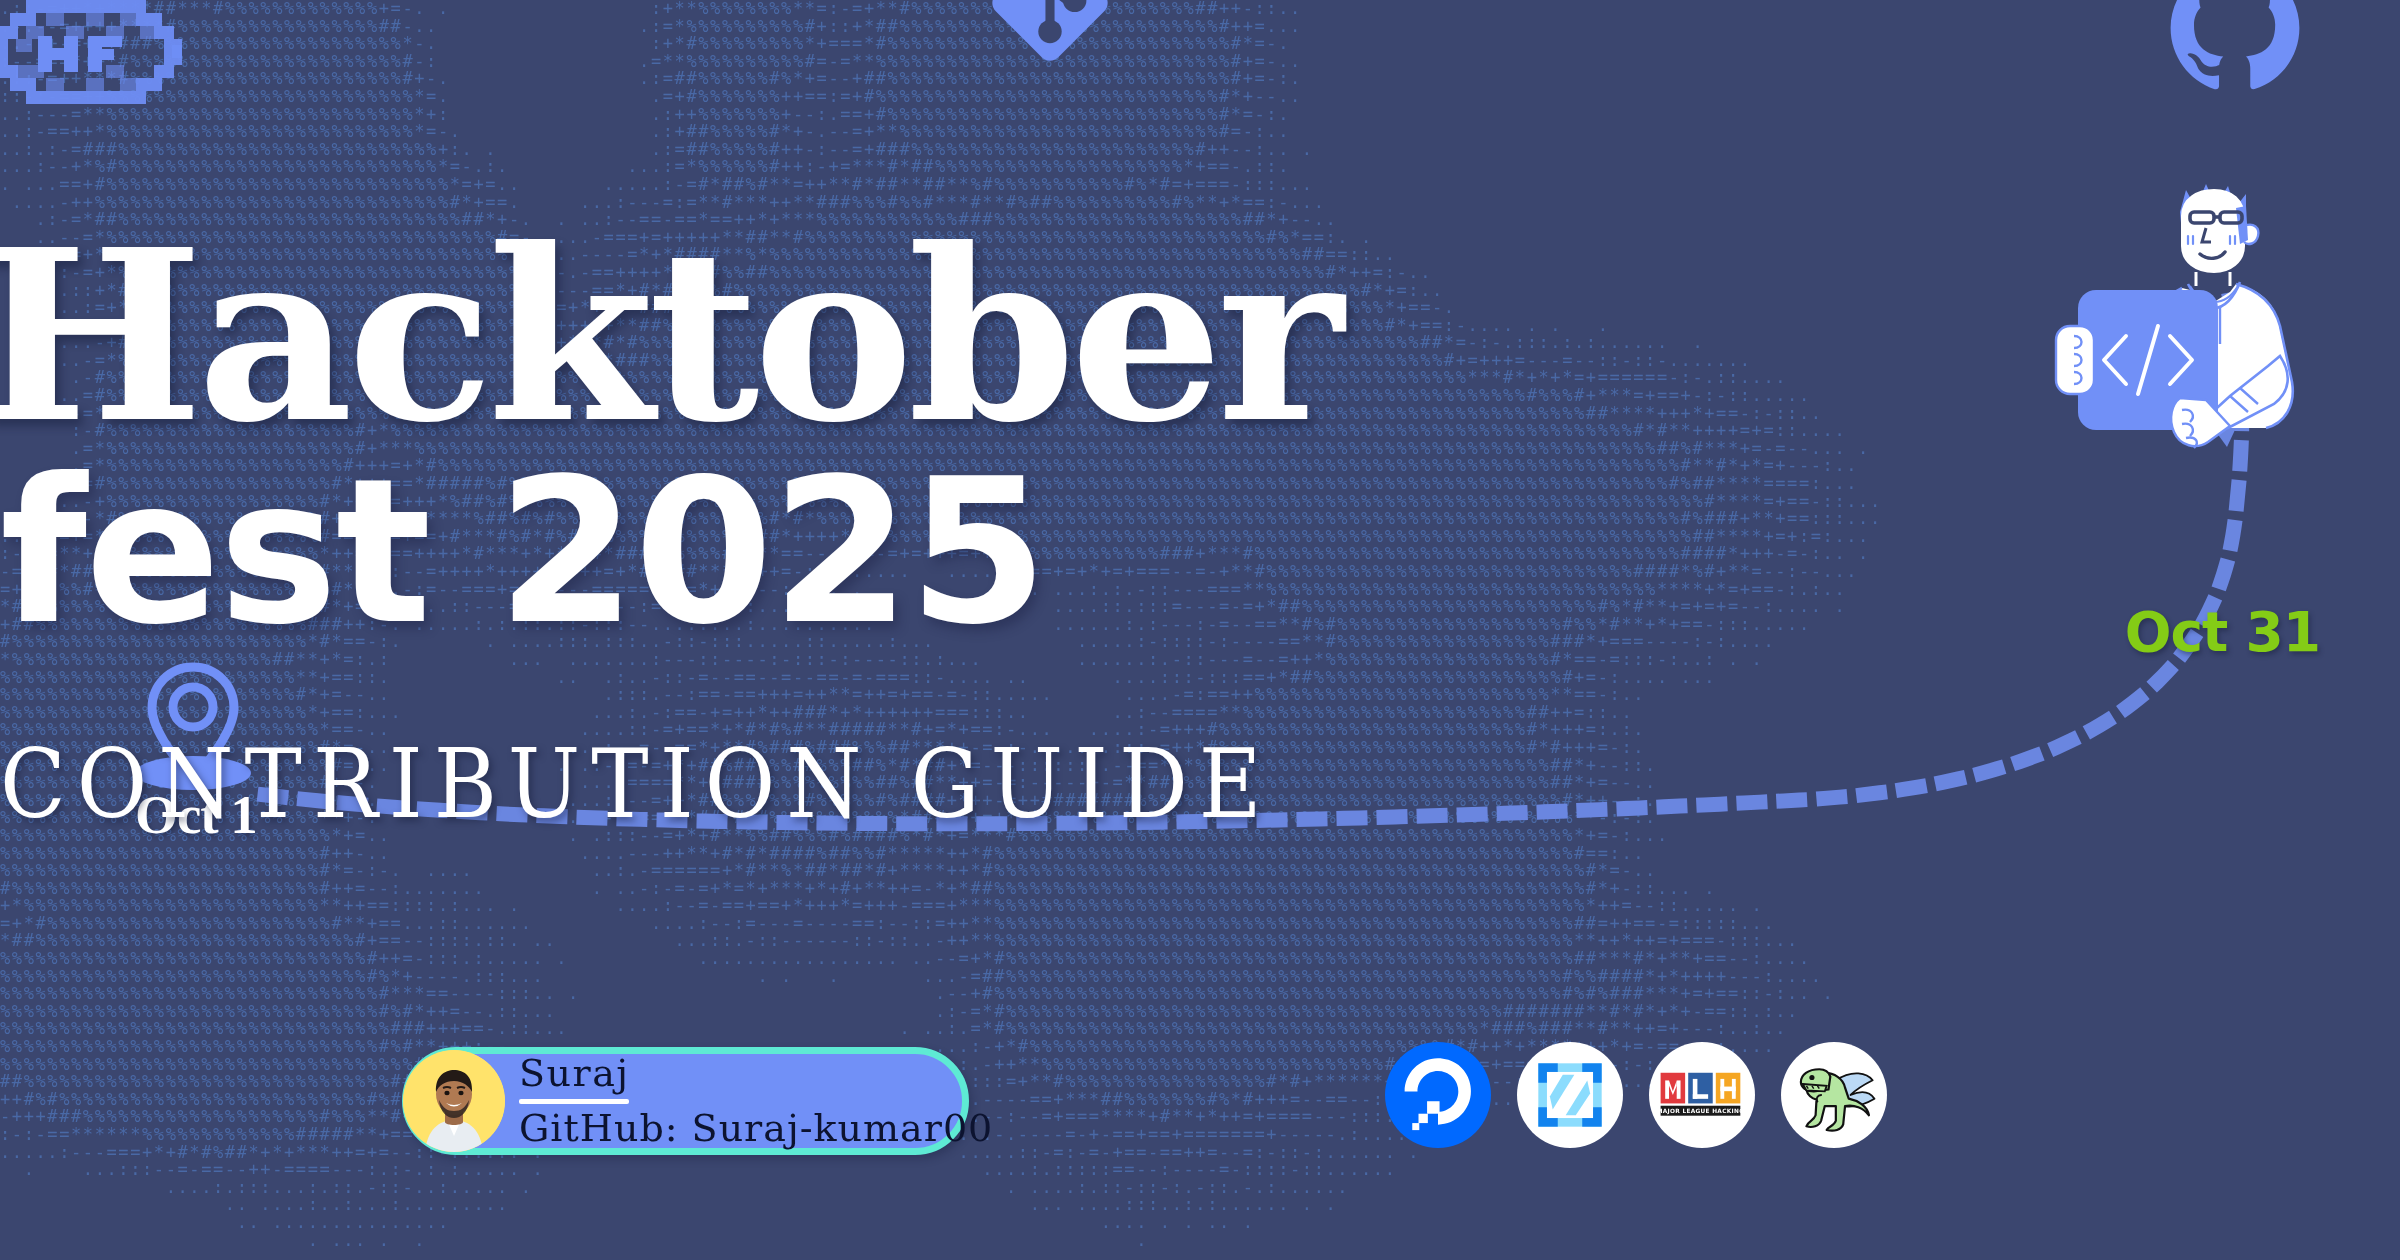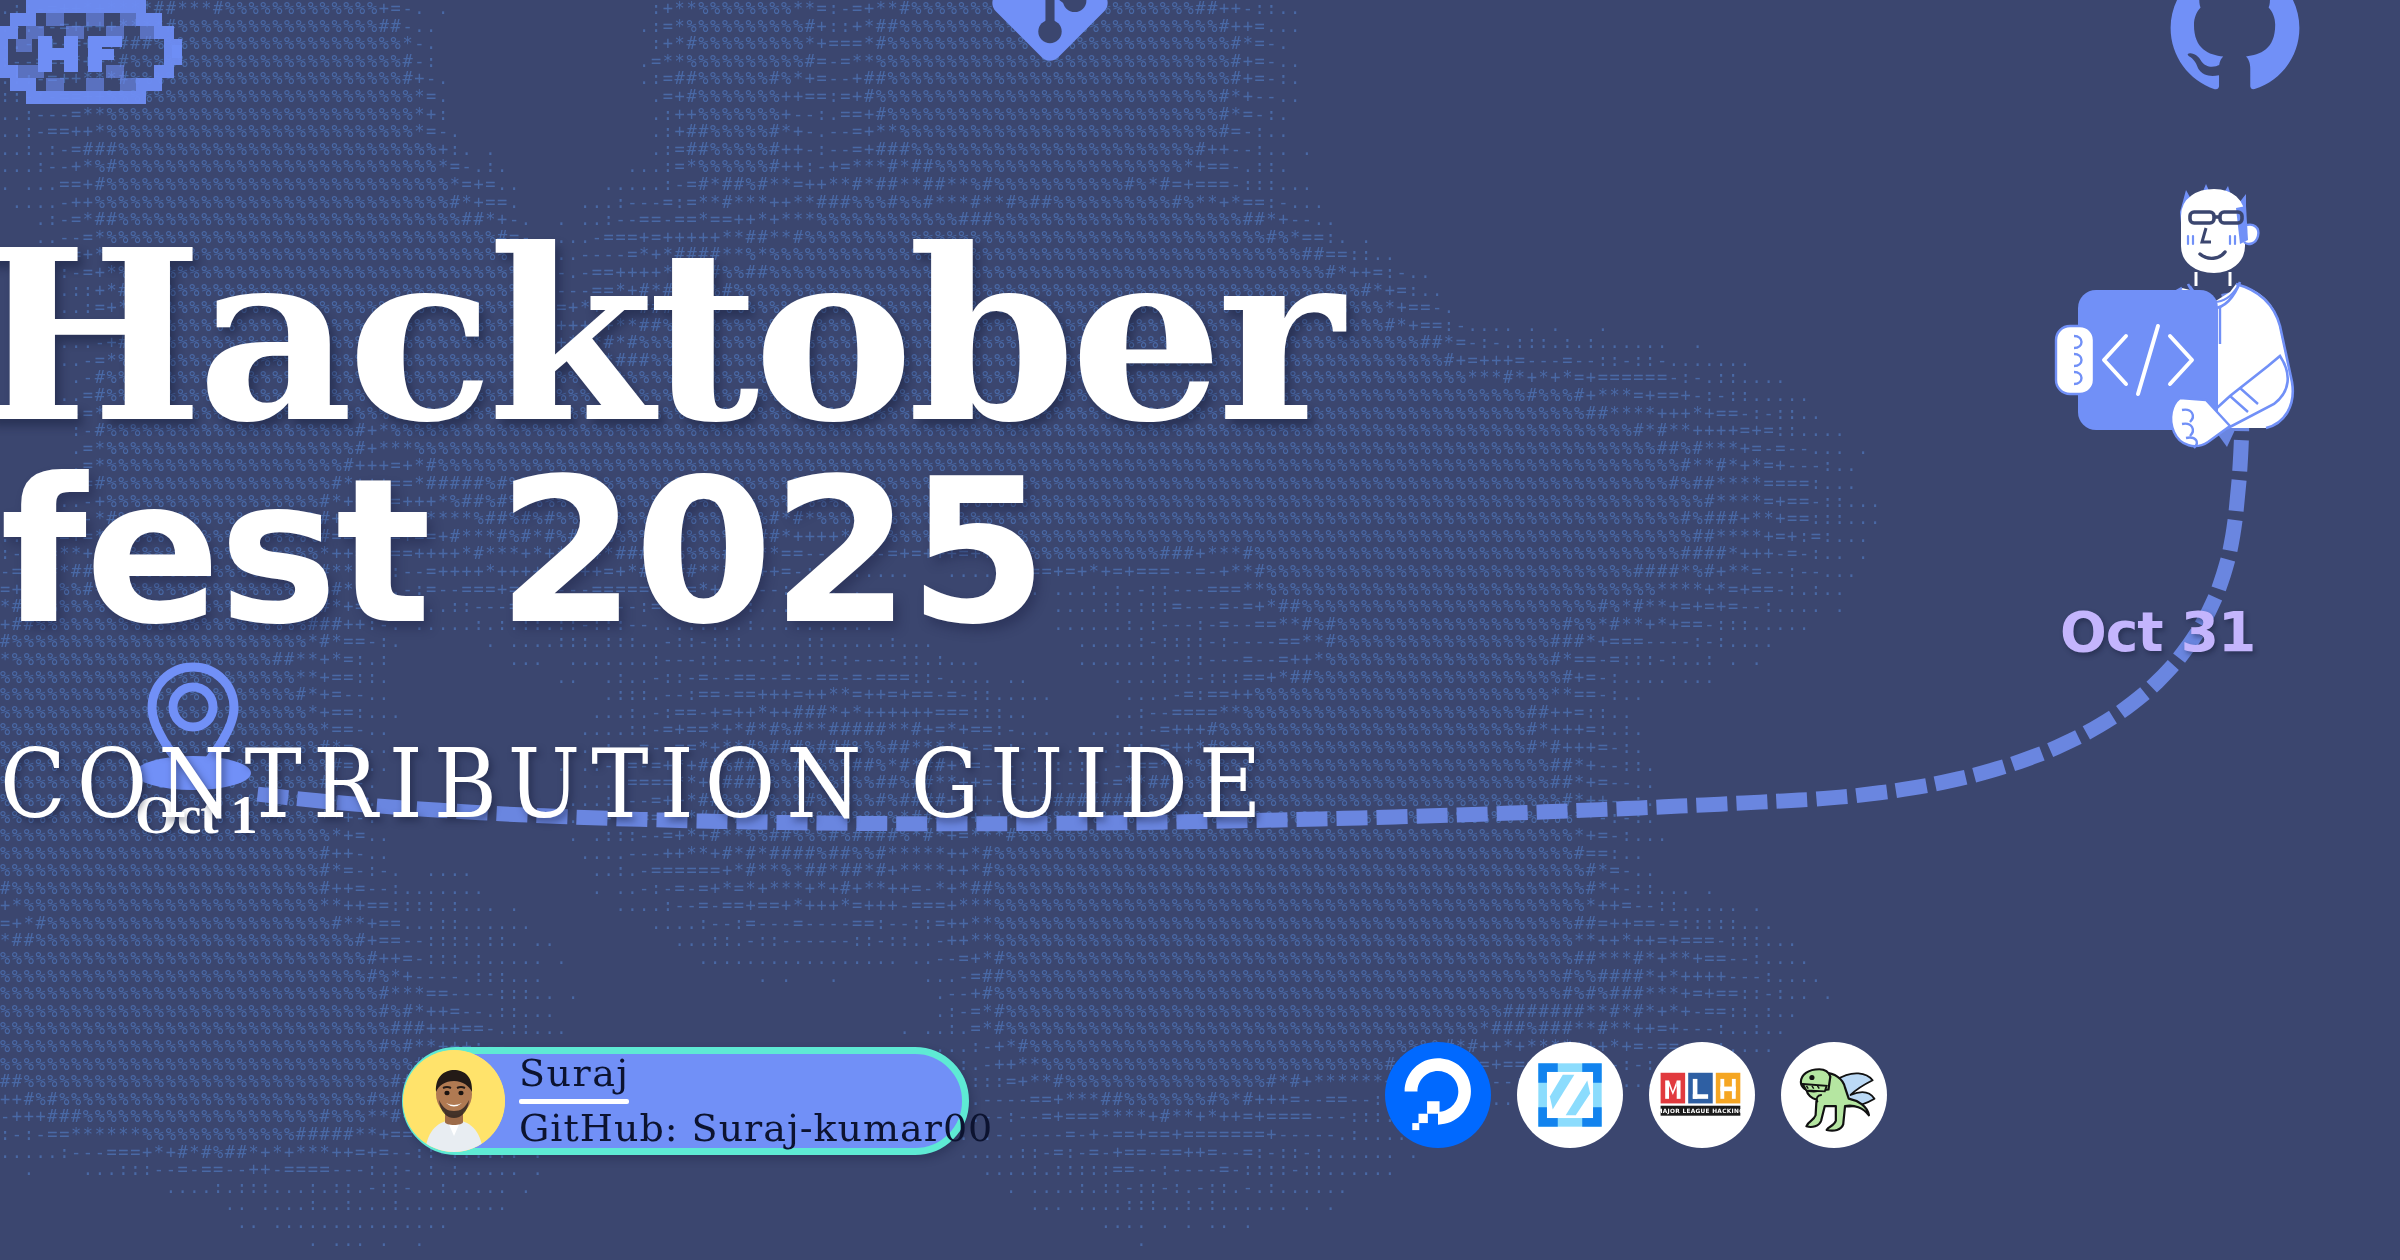--- a/index.html
+++ b/index.html
@@ -80,23 +80,23 @@
     font-weight:700; font-size:55px; color:#ffffff;
     letter-spacing:-1px;
     text-shadow:2px 3px 5px rgba(22,28,58,.45);
   }
 
   
   #oct31-group { position:absolute; left:2030px; top:160px; width:350px; height:400px; }
   #char-svg { position:absolute; left:0; top:0; width:330px; height:330px; }
   #oct31-label {
     position:absolute; left:30px; top:440px; width:260px;
-    text-align:left;
+    text-align:right;
     font-family:"DejaVu Sans","Liberation Sans",sans-serif;
-    font-weight:700; font-size:55px; color:#c4b5fd;
+    font-weight:700; font-size:55px; color:#84cc16;
     letter-spacing:-1px;
     text-shadow:2px 3px 5px rgba(22,28,58,.45);
   }
 
   
   #user-badge {
     position:absolute;
     left:402px; top:1047px;
     width:567px; height:108px;
     background:#7190f7;

